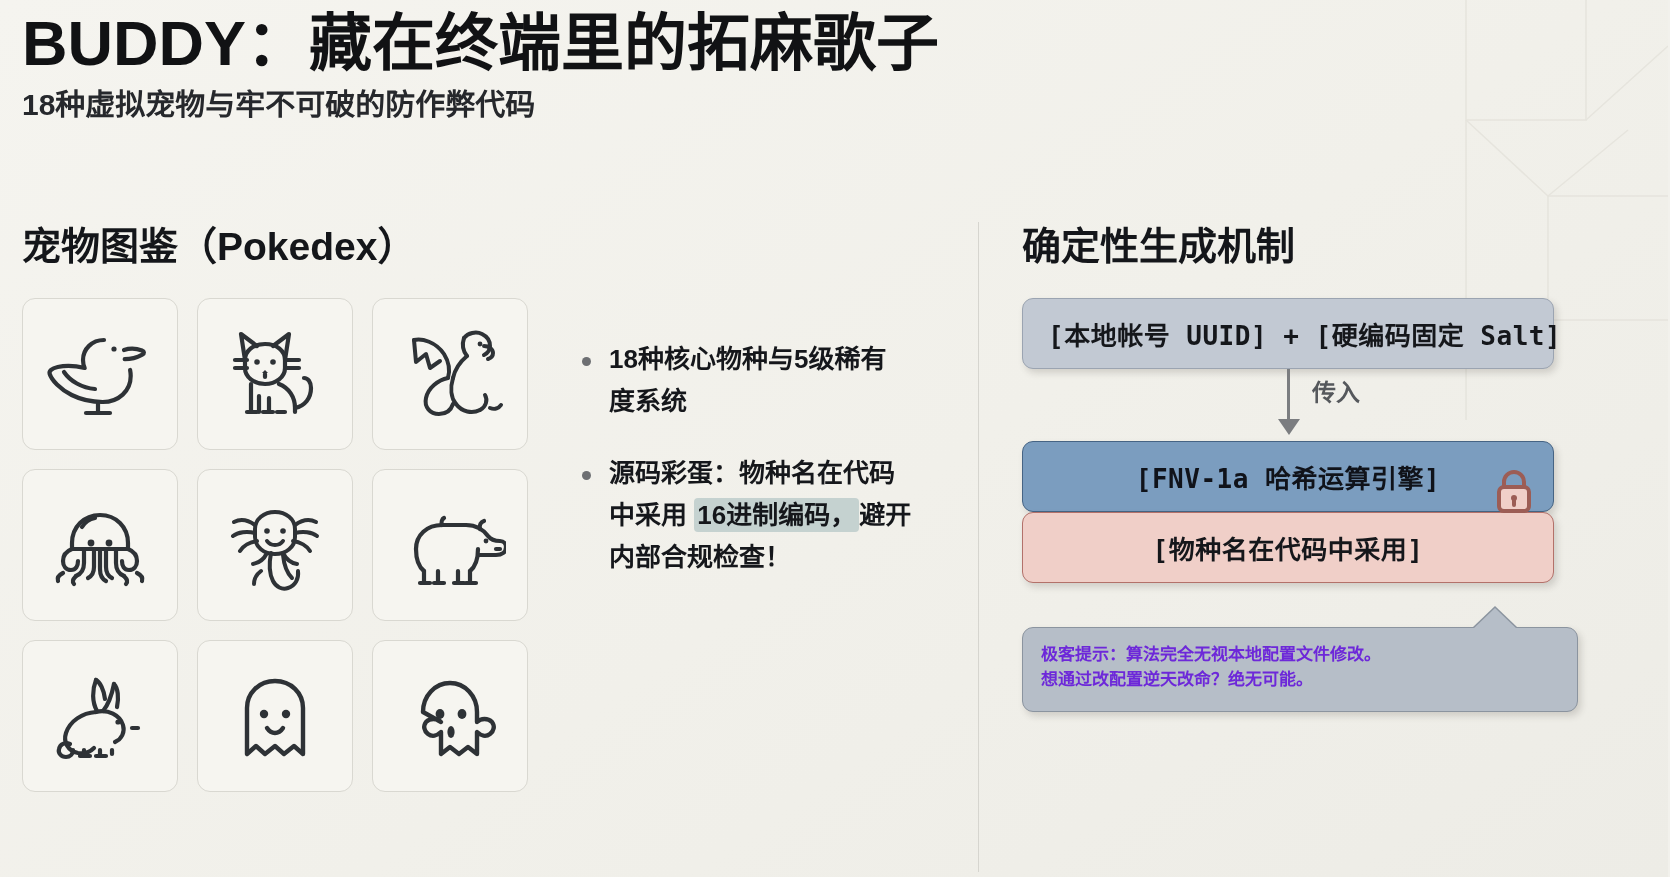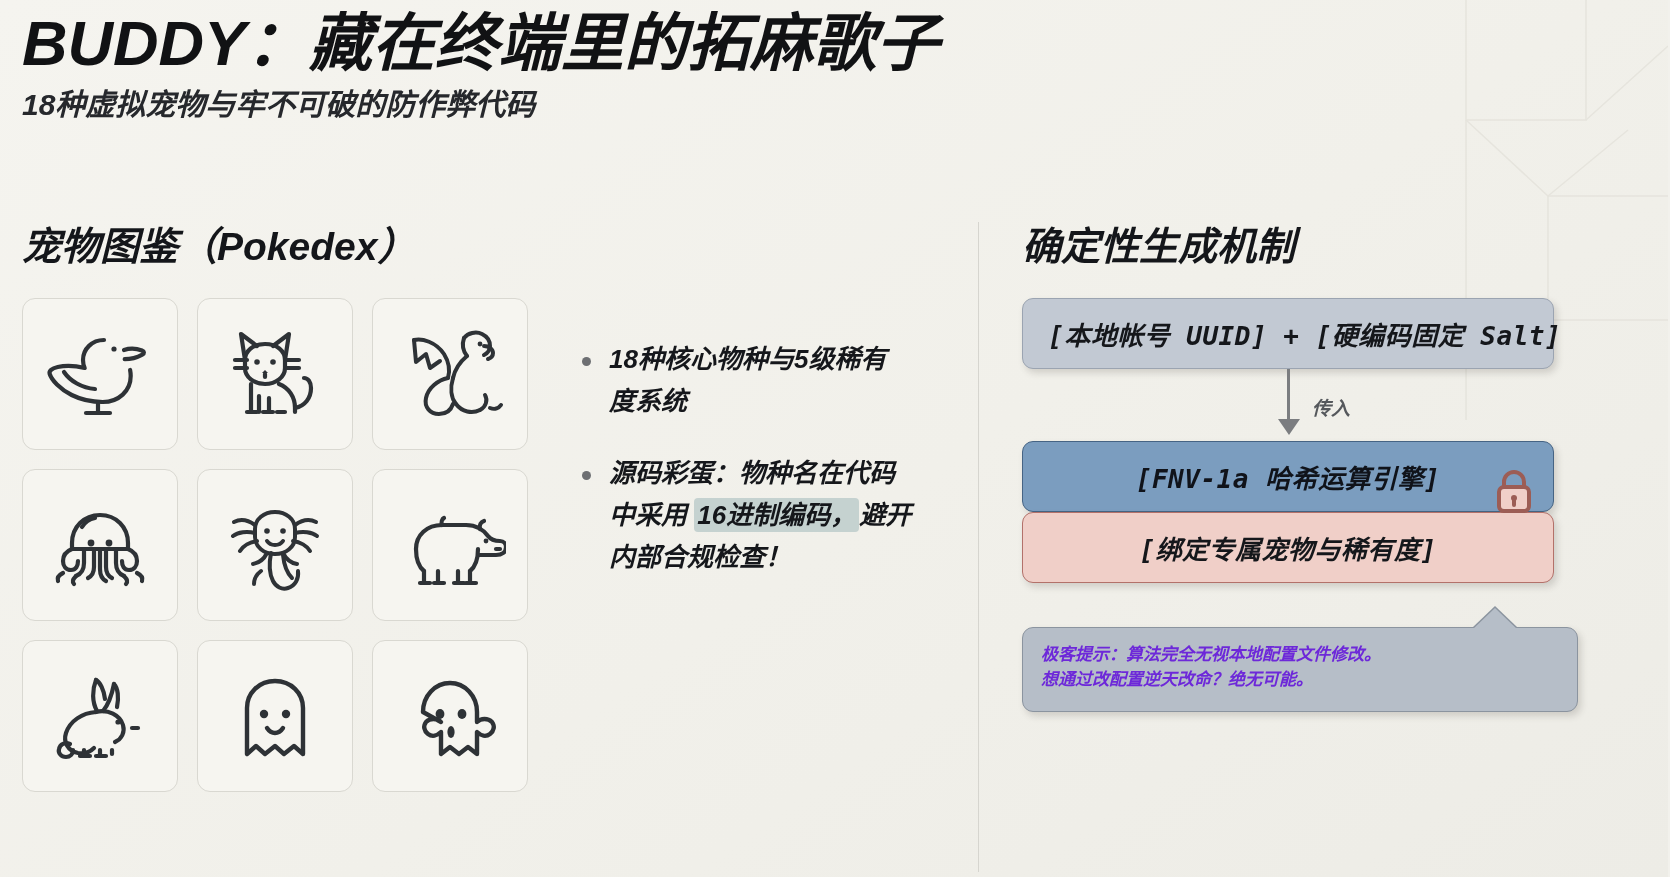--- a/index.html
+++ b/index.html
@@ -12,21 +12,20 @@
     background: #f2f1ec;
     font-family: "Liberation Sans", "DejaVu Sans", sans-serif;
   }
 
   #slide {
     position: relative;
     width: 1668px;
     height: 877px;
     background: linear-gradient(145deg, #f5f4ef 0%, #f1f0ea 55%, #edece6 100%);
     overflow: hidden;
-    font-style: italic;
   }
 
   
   .deco {
     position: absolute;
     top: 0; right: 0;
     width: 420px; height: 420px;
     pointer-events: none;
     opacity: .55;
   }
@@ -193,22 +192,22 @@
     left: 256px;
     top: 50px;
     width: 0; height: 0;
     border-left: 11px solid transparent;
     border-right: 11px solid transparent;
     border-top: 16px solid #7b7d80;
   }
   .arrow-label {
     position: absolute;
     left: 290px;
-    top: 24px;
-    font-size: 19px;
+    top: 4px;
+    font-size: 24px;
     font-weight: 600;
     color: #55585c;
     white-space: nowrap;
   }
 
   
   .lock-icon {
     position: absolute;
     right: 16px;
     top: -46px;
@@ -429,21 +428,21 @@
       <div class="arrow-wrap">
         <div class="arrow-line"></div>
         <div class="arrow-head"></div>
         <div class="arrow-label">传入</div>
       </div>
 
       <div class="node node-hash">[FNV-1a 哈希运算引擎]</div>
 
 
       <div class="node node-bind">
-        <span>[绑定专属宠物与稀有度]</span>
+        <span>[物种名在代码中采用]</span>
         <svg class="lock-icon" width="46" height="48" viewBox="0 0 46 48" fill="none" stroke="#9c5d55" stroke-width="4" stroke-linecap="round" stroke-linejoin="round">
           <path d="M13 20v-5a10 10 0 0 1 20 0v5"></path>
           <rect x="8" y="20" width="30" height="24" rx="5" fill="#f0cfc8"></rect>
           <circle cx="23" cy="31" r="3" fill="#9c5d55" stroke="none"></circle>
           <path d="M23 33v5"></path>
         </svg>
       </div>
 
       <div class="tooltip">
         <div class="tip-notch"></div>

